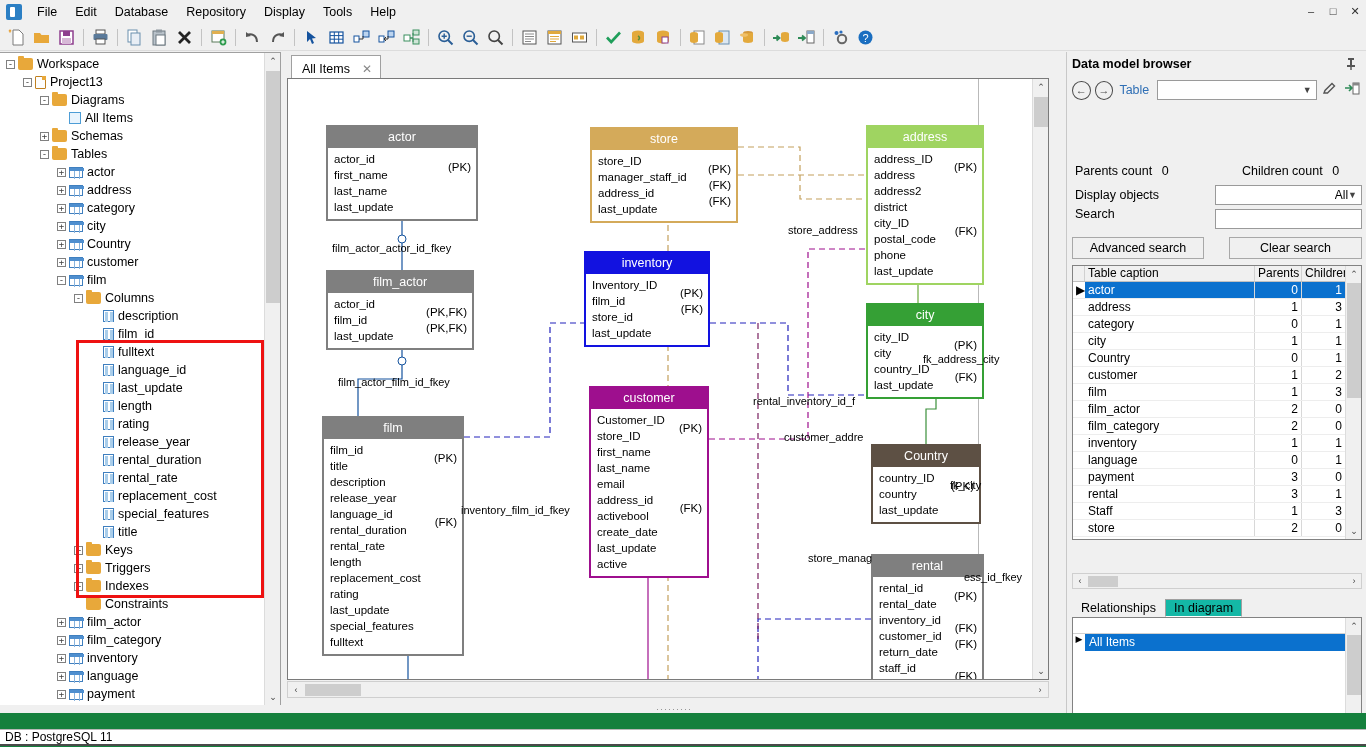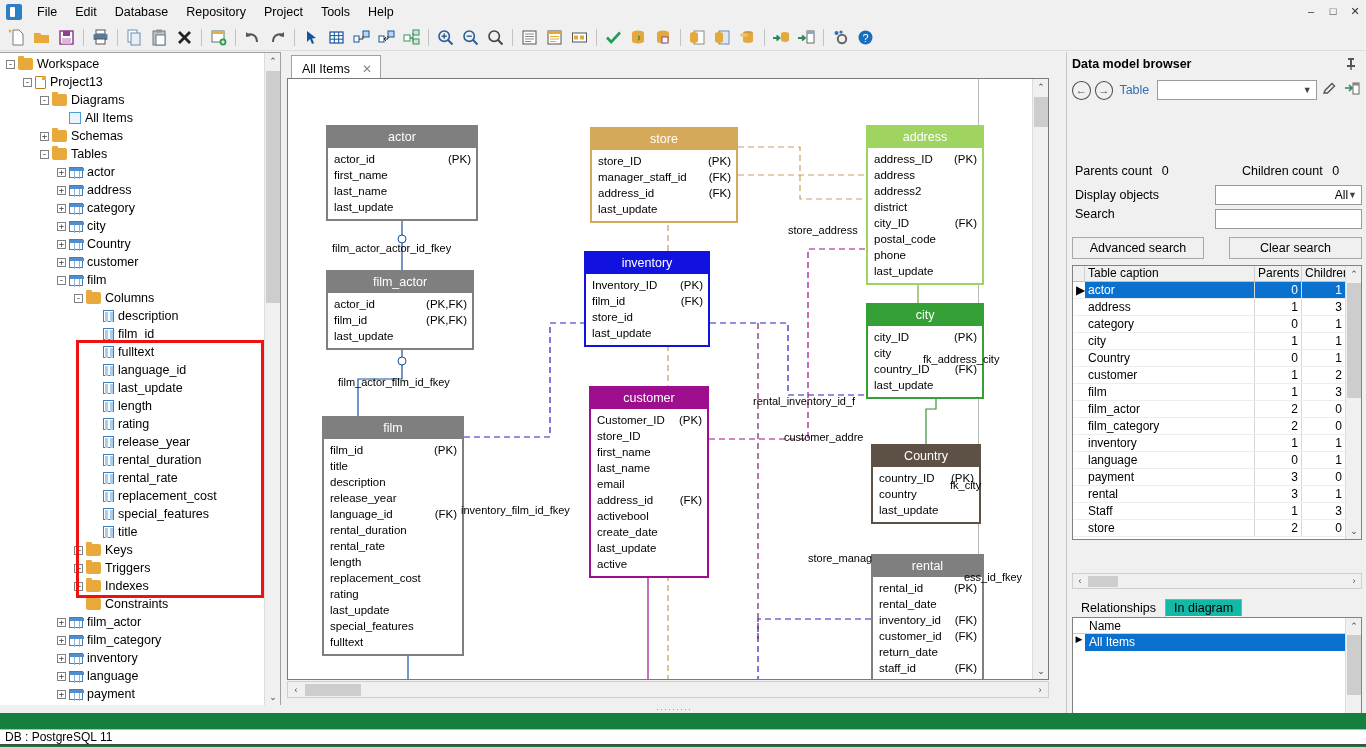--- a/index.html
+++ b/index.html
@@ -129,21 +129,21 @@
   .ent .eh {
     height: 21px; line-height: 21px; text-align: center; color: #fff;
     font-size: 12.5px; background: #7f7f7f;
   }
   .ent .eb { padding: 3px 0 4px 0; }
   .ent .row {
     display: flex; justify-content: space-between; height: 16px; line-height: 16px;
     padding: 0 5px 0 6px; white-space: nowrap;
   }
   .ent .row .k { color: #000; }
-  .ent .row .t { color: #000; padding-left: 10px; }
+  .ent .row .t { color: #000; padding-left: 10px; margin-top: 8px; }
 
   .relabel {
     position: absolute; font-size: 11px; color: #000; background: transparent;
     white-space: nowrap; z-index: 4;
   }
 
   .dhscrollwrap {
     position: absolute; left: 4px; top: 629px; width: 762px; height: 17px;
     background: #f0f0f0; border: 1px solid #cfcfcf; display: flex; align-items: center;
   }
@@ -241,21 +241,21 @@
 <body>
 
 <div id="app">
 
   <div class="menubar">
     <div class="applogo"></div>
     <div class="menuitem">File</div>
     <div class="menuitem">Edit</div>
     <div class="menuitem">Database</div>
     <div class="menuitem">Repository</div>
-    <div class="menuitem">Project</div>
+    <div class="menuitem">Display</div>
     <div class="menuitem">Tools</div>
     <div class="menuitem">Help</div>
     <div class="wctrls">
       <div class="wbtn">–</div>
       <div class="wbtn">□</div>
       <div class="wbtn close">✕</div>
     </div>
   </div>
 
   <div class="toolbar" id="toolbar">
@@ -1194,21 +1194,20 @@
     </div>
 
     <div class="tabs2">
       <div class="t2">Relationships</div>
       <div class="t2 active">In diagram</div>
     </div>
 
     <div class="listbox">
       <div class="lb-hdr">
         <div class="lb-marker"></div>
-        <div class="lb-name">Name</div>
       </div>
       <div class="lb-row sel">
         <div class="lb-marker">▶</div>
         <div class="lb-name">All Items</div>
       </div>
       <div class="vscroll" style="top:0;">
         <div class="arrow">⌃</div>
         <div class="thumb" style="top:17px;height:60px;"></div>
         <div class="arrow" style="position:absolute;bottom:0;">⌄</div>
       </div>

